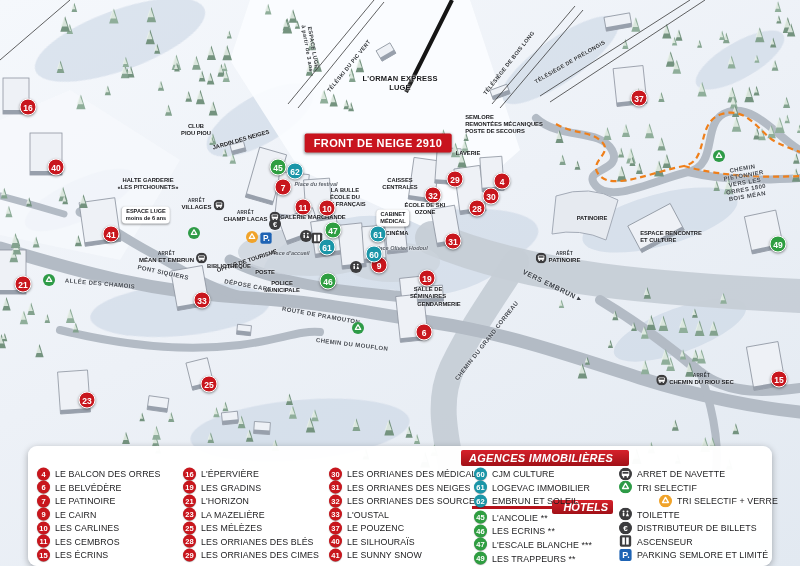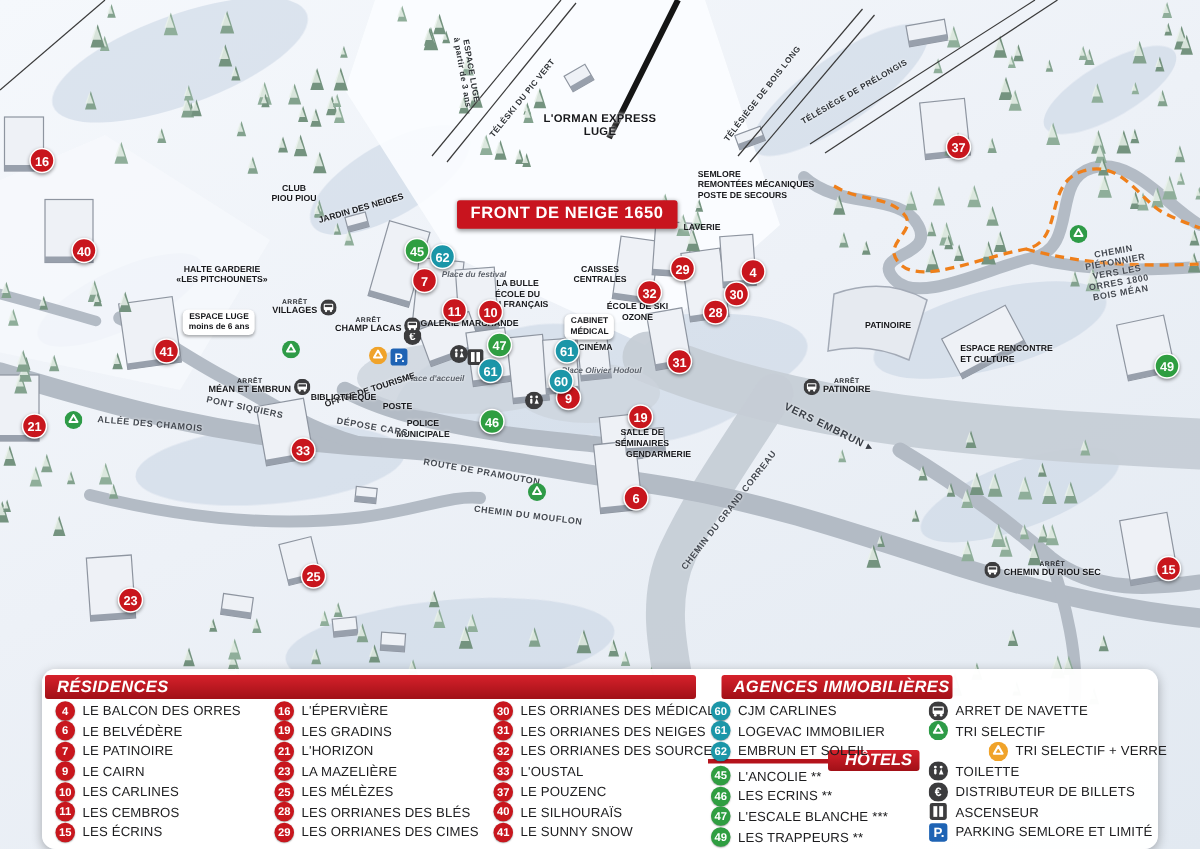--- a/index.html
+++ b/index.html
@@ -39,21 +39,21 @@
                text-shadow:0 0 2px #fff}
   .mapicon{position:absolute;transform:translate(-50%,-50%);z-index:34;line-height:0}
   
   .panel{position:absolute;left:28px;top:446px;width:744px;height:120px;z-index:60;
          background:rgba(255,255,255,.97);border-radius:9px;box-shadow:0 2px 7px rgba(0,0,0,.3)}
   .hdr{position:absolute;height:16px;background:linear-gradient(180deg,#d6212b,#a11017);
        color:#fff;font-size:11px;font-style:italic;font-weight:800;display:flex;
        align-items:center;padding-left:8px;letter-spacing:.3px;border-radius:2px;
        box-sizing:border-box}
   #hdr-res{left:2px;top:4px;width:434px}
-  #hdr-ag{left:453px;top:4px;width:154px}
+  #hdr-ag{left:433px;top:4px;width:168px}
   #hdr-leg{left:590px;top:4px;width:152px}
   .item{position:absolute;display:flex;align-items:center;gap:5px;transform:translateY(-50%)}
   .item .lbl{font-size:8.8px;font-weight:400;color:#1c1c1e;white-space:nowrap;letter-spacing:.1px}
   .badge{width:13px;height:13px;border-radius:50%;color:#fff;font-size:7.5px;font-weight:800;
          display:flex;align-items:center;justify-content:center;flex:0 0 13px;
          box-shadow:0 0.5px 1px rgba(0,0,0,.4)}
   .hotels-chip{position:absolute;left:524px;top:54px;width:61px;height:14px;
                background:linear-gradient(180deg,#d6212b,#a11017);color:#fff;font-style:italic;
                font-weight:800;font-size:11px;display:flex;align-items:center;
                justify-content:flex-end;padding-right:5px;border-radius:2px;box-sizing:border-box}
@@ -645,21 +645,21 @@
         <line x1="540" y1="96" x2="690" y2="0"></line>
         <line x1="550" y1="102" x2="705" y2="0"></line>
         <line x1="0" y1="60" x2="70" y2="0"></line>
       </g>
       <line x1="406" y1="92" x2="452" y2="0" stroke="#151515" stroke-width="4"></line>
       <path d="M556,124 C575,135 590,130 602,142 C614,154 586,162 600,176 C614,190 652,172 684,166 C710,161 695,122 722,114 C748,106 760,134 776,142 C788,148 795,150 800,152" fill="none" stroke="#ef7f1a" stroke-width="2.2" stroke-dasharray="6 4"></path>
       <path d="M684,166 C720,176 760,178 800,176" fill="none" stroke="#ef7f1a" stroke-width="2.2" stroke-dasharray="6 4"></path>
     </svg>
 
   <div id="labels-layer">
-      <div class="map-label banner" style="left: 378px; top: 143px;">FRONT DE NEIGE 1650</div>
+      <div class="map-label banner" style="left: 378px; top: 143px;">FRONT DE NEIGE 2910</div>
       <div class="map-label poi-lg" style="left: 368px; top: 84px; transform: translate(-50%, -50%) rotate(0deg); margin-left: 32px;">L'ORMAN EXPRESS
 LUGE</div>
       <div class="map-label lift" style="left: 310px; top: 48px; transform: translate(-50%, -50%) rotate(80deg);">ESPACE LUGE
 à partir de 3 ans</div>
       <div class="map-label lift" style="left: 349px; top: 66px; transform: translate(-50%, -50%) rotate(-51deg);">TÉLÉSKI DU PIC VERT</div>
       <div class="map-label lift" style="left: 509px; top: 63px; transform: translate(-50%, -50%) rotate(-52deg);">TÉLÉSIÈGE DE BOIS LONG</div>
       <div class="map-label lift" style="left: 570px; top: 62px; transform: translate(-50%, -50%) rotate(-30deg);">TÉLÉSIÈGE DE PRÉLONGIS</div>
       <div class="map-label poi-sm left" style="left: 504px; top: 124px; transform: translate(-50%, -50%) rotate(0deg);">SEMLORE
 REMONTÉES MÉCANIQUES
 POSTE DE SECOURS</div>
@@ -842,21 +842,20 @@
       <div class="marker" style="left: 327px; top: 247px; background: rgb(27, 150, 168);">61</div>
       <div class="marker" style="left: 378px; top: 234px; background: rgb(27, 150, 168);">61</div>
       <div class="marker" style="left: 374px; top: 254px; background: rgb(27, 150, 168);">60</div>
       <div class="marker" style="left: 278px; top: 167px; background: rgb(47, 158, 65);">45</div>
       <div class="marker" style="left: 333px; top: 230px; background: rgb(47, 158, 65);">47</div>
       <div class="marker" style="left: 328px; top: 281px; background: rgb(47, 158, 65);">46</div>
       <div class="marker" style="left: 778px; top: 244px; background: rgb(47, 158, 65);">49</div>
     </div>
 
   <div class="panel">
-    <div class="hdr" id="hdr-res">RÉSIDENCES</div>
     <div class="hdr" id="hdr-ag">AGENCES IMMOBILIÈRES</div>
     <div class="ag-divider"></div>
     <div class="hotels-chip">HÔTELS</div>
     <div id="res-list">
         <div class="item" style="left: 9px; top: 27.5px;">
           <span class="badge" style="background: rgb(200, 22, 29);">4</span>
           <span class="lbl">LE BALCON DES ORRES</span>
         </div>
         <div class="item" style="left: 9px; top: 41.05px;">
           <span class="badge" style="background: rgb(200, 22, 29);">6</span>
@@ -935,21 +934,21 @@
           <span class="lbl">LE SILHOURAÏS</span>
         </div>
         <div class="item" style="left: 301px; top: 108.8px;">
           <span class="badge" style="background: rgb(200, 22, 29);">41</span>
           <span class="lbl">LE SUNNY SNOW</span>
         </div>
       </div>
     <div id="ag-list">
         <div class="item" style="left: 446px; top: 27.5px;">
           <span class="badge" style="background: rgb(27, 150, 168);">60</span>
-          <span class="lbl">CJM CARLINES</span>
+          <span class="lbl">CJM CULTURE</span>
         </div>
         <div class="item" style="left: 446px; top: 41.05px;">
           <span class="badge" style="background: rgb(27, 150, 168);">61</span>
           <span class="lbl">LOGEVAC IMMOBILIER</span>
         </div>
         <div class="item" style="left: 446px; top: 54.6px;">
           <span class="badge" style="background: rgb(27, 150, 168);">62</span>
           <span class="lbl">EMBRUN ET SOLEIL</span>
         </div>
       </div>

